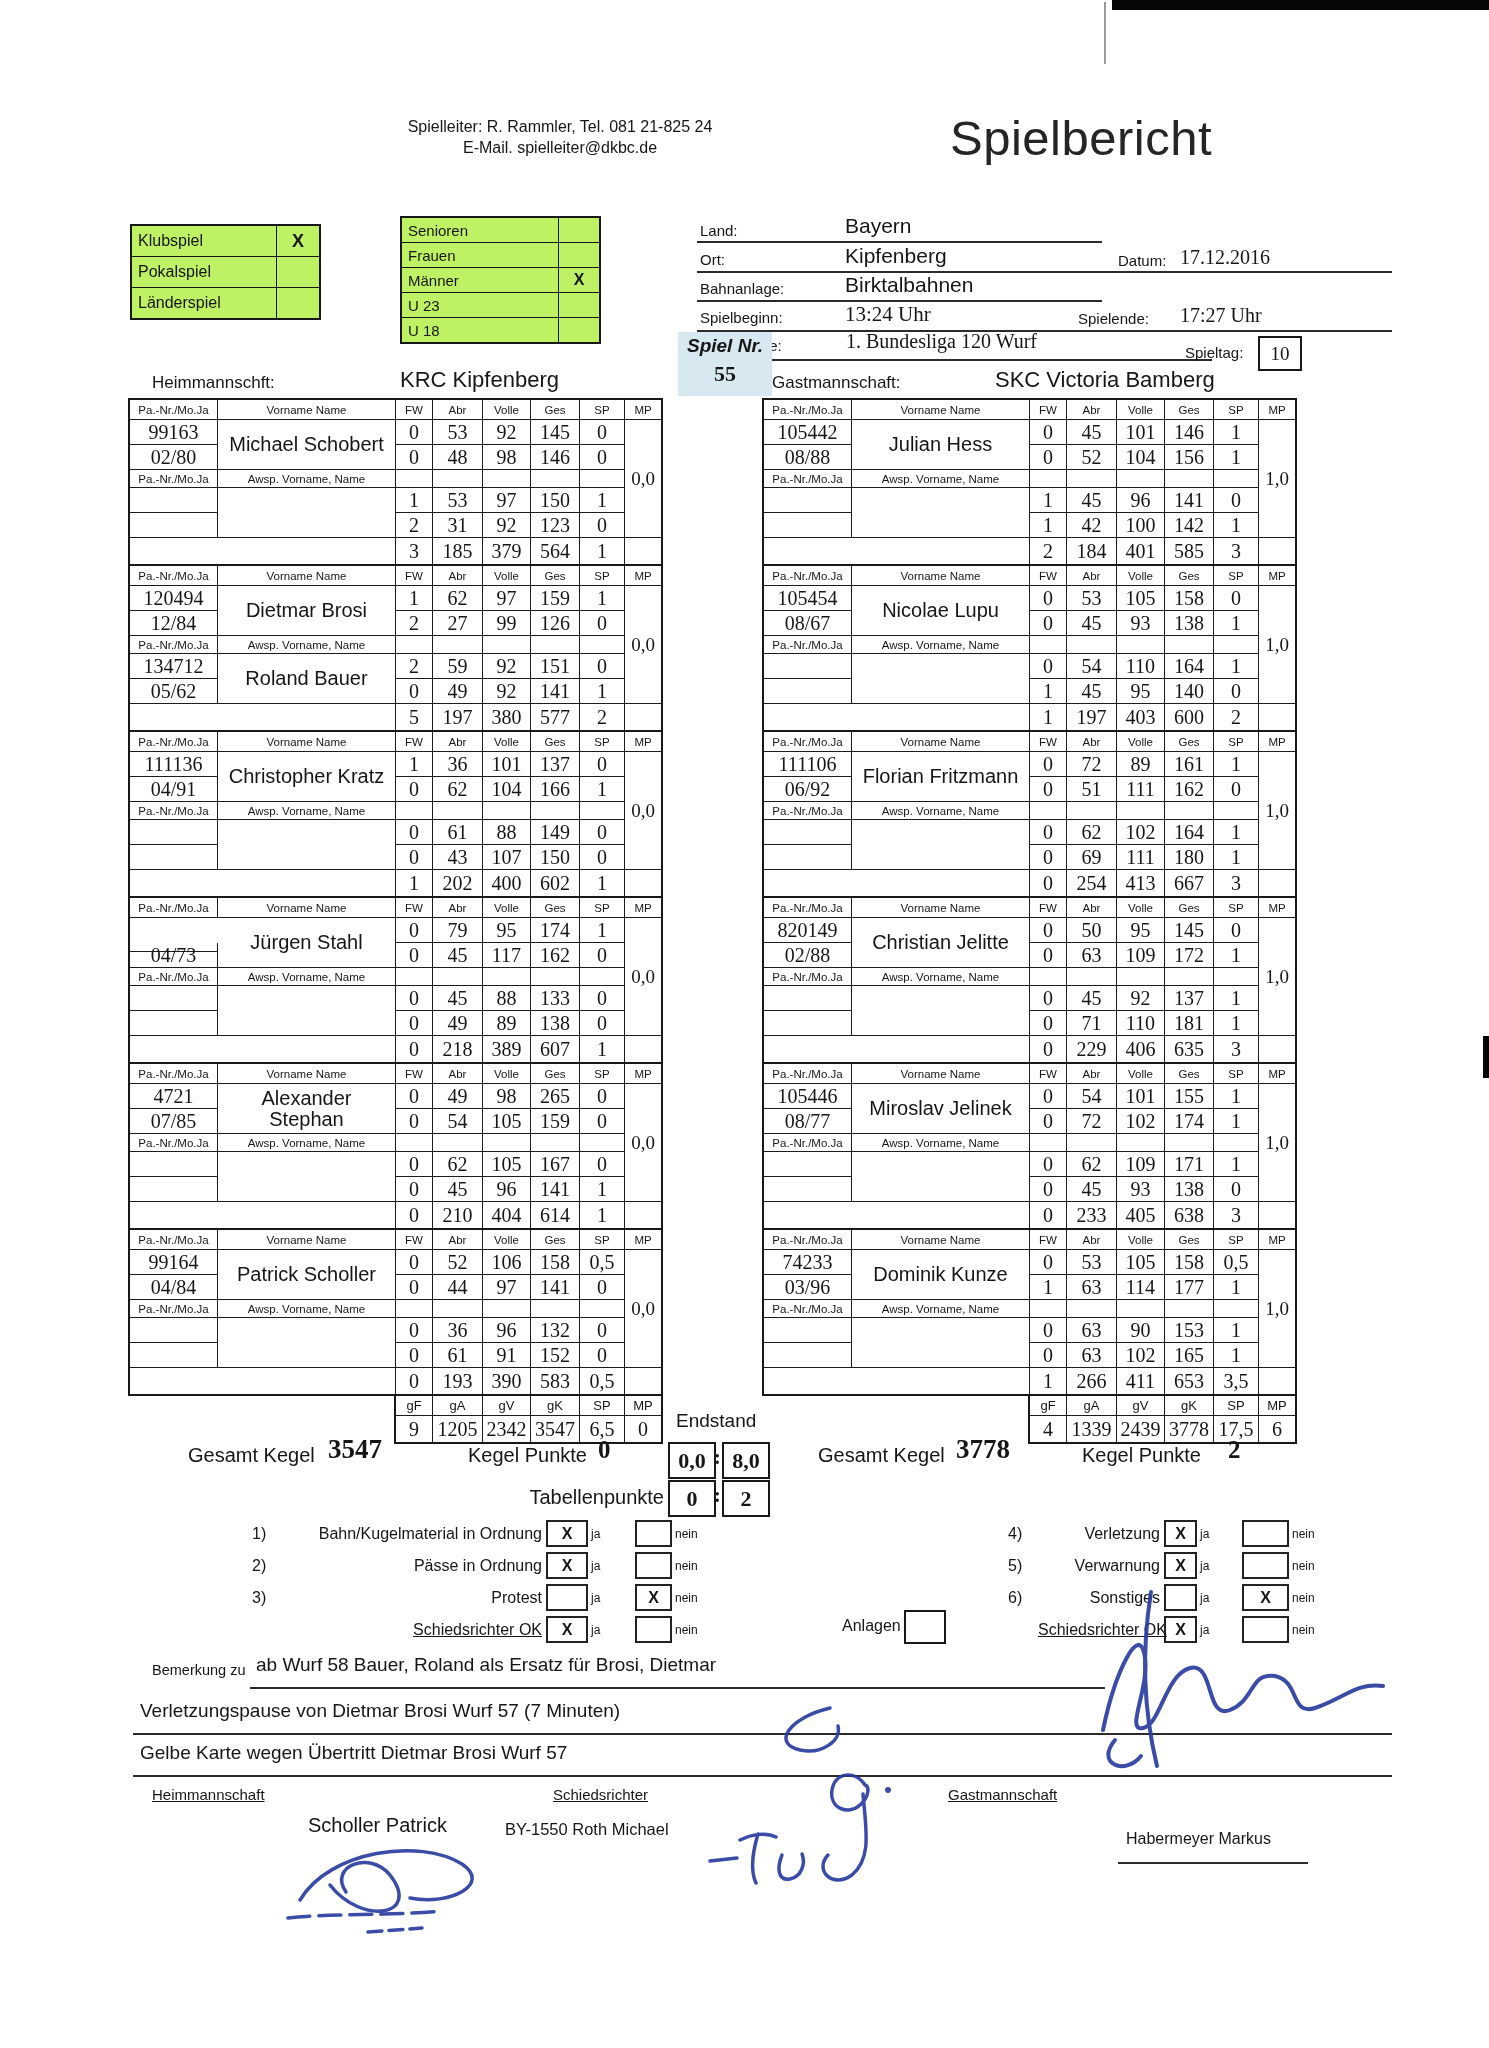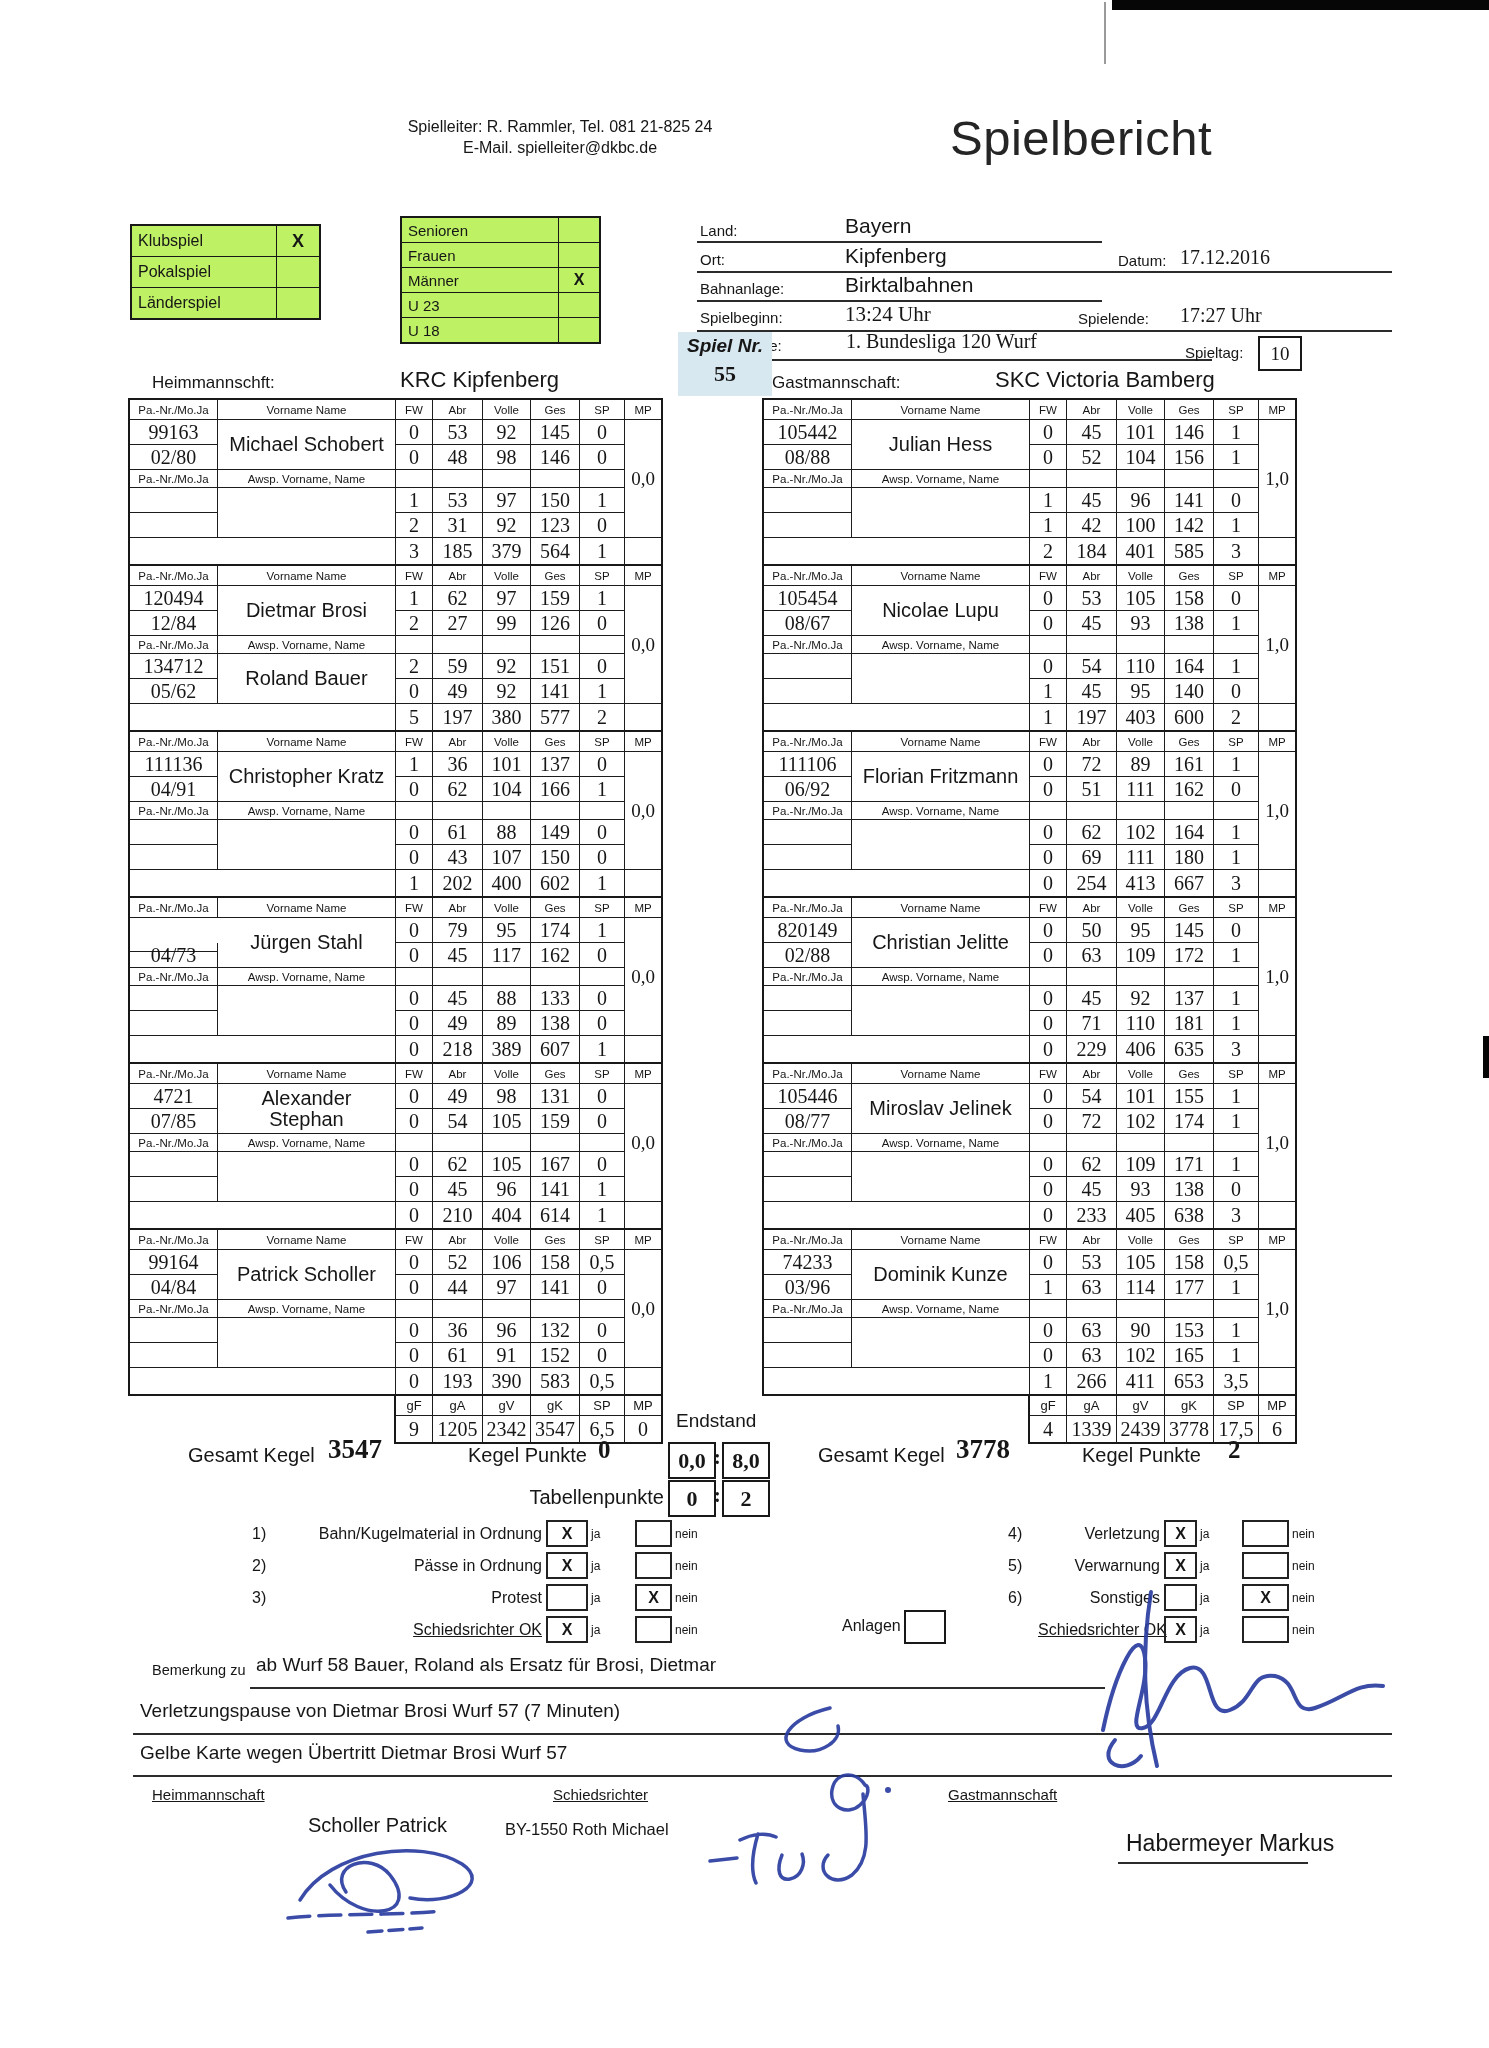--- a/index.html
+++ b/index.html
@@ -354,21 +354,21 @@
         <div class="c h" style="grid-area: 1 / 5;">Volle</div>
         <div class="c h" style="grid-area: 1 / 6;">Ges</div>
         <div class="c h" style="grid-area: 1 / 7;">SP</div>
         <div class="c h cr0" style="grid-area: 1 / 8;">MP</div>
         <div class="c num" style="grid-area: 2 / 1;">4721</div>
         <div class="c pname" style="grid-area: 2 / 2 / 4;">Alexander
 Stephan</div>
         <div class="c num" style="grid-area: 2 / 3;">0</div>
         <div class="c num" style="grid-area: 2 / 4;">49</div>
         <div class="c num" style="grid-area: 2 / 5;">98</div>
-        <div class="c num" style="grid-area: 2 / 6;">131</div>
+        <div class="c num" style="grid-area: 2 / 6;">265</div>
         <div class="c num" style="grid-area: 2 / 7;">0</div>
         <div class="c mp cr0" style="grid-area: 2 / 8 / 7;">0,0</div>
         <div class="c num" style="grid-area: 3 / 1;">07/85</div>
         <div class="c num" style="grid-area: 3 / 3;">0</div>
         <div class="c num" style="grid-area: 3 / 4;">54</div>
         <div class="c num" style="grid-area: 3 / 5;">105</div>
         <div class="c num" style="grid-area: 3 / 6;">159</div>
         <div class="c num" style="grid-area: 3 / 7;">0</div>
         <div class="c h" style="grid-area: 4 / 1;">Pa.-Nr./Mo.Ja</div>
         <div class="c h" style="grid-area: 4 / 2;">Awsp. Vorname, Name</div>
@@ -881,21 +881,21 @@
   <div class="remark" style="left:140px;top:1700px;">Verletzungspause von Dietmar Brosi Wurf 57 (7 Minuten)</div>
   <div class="uline" style="left:133px;top:1733px;width:1259px;"></div>
   <div class="remark" style="left:140px;top:1742px;">Gelbe Karte wegen Übertritt Dietmar Brosi Wurf 57</div>
   <div class="uline" style="left:133px;top:1775px;width:1259px;"></div>
 
   <div class="siglabel" style="left:152px;top:1786px;">Heimmannschaft</div>
   <div class="siglabel" style="left:553px;top:1786px;">Schiedsrichter</div>
   <div class="siglabel" style="left:948px;top:1786px;">Gastmannschaft</div>
   <div class="signame" style="left:308px;top:1814px;">Scholler Patrick</div>
   <div class="signame" style="left:505px;top:1820px;font-size:16.5px;">BY-1550 Roth Michael</div>
-  <div class="signame" style="left:1126px;top:1830px;font-size:23px;">Habermeyer Markus</div>
+  <div class="signame" style="left:1126px;top:1830px;font-size:16px;">Habermeyer Markus</div>
   <div class="uline" style="left:1118px;top:1862px;width:190px;"></div>
 
   <svg class="abs" style="left:1085px;top:1580px;" width="320" height="200" viewBox="0 0 320 200">
     <g fill="none" stroke="#2a3da0" stroke-width="4" stroke-linecap="round" opacity="0.92">
       <path d="M66,12 C58,62 56,120 72,186"></path>
       <path d="M18,150 C30,92 55,40 60,78 C64,110 40,152 58,148 C76,144 80,95 105,88 C130,82 120,140 145,130 C170,120 165,92 190,96 C215,101 205,136 230,128 C258,119 272,102 298,106"></path>
       <path d="M30,160 C10,184 40,196 56,176"></path>
     </g>
   </svg>
   <svg class="abs" style="left:680px;top:1690px;" width="270" height="210" viewBox="0 0 270 210">

